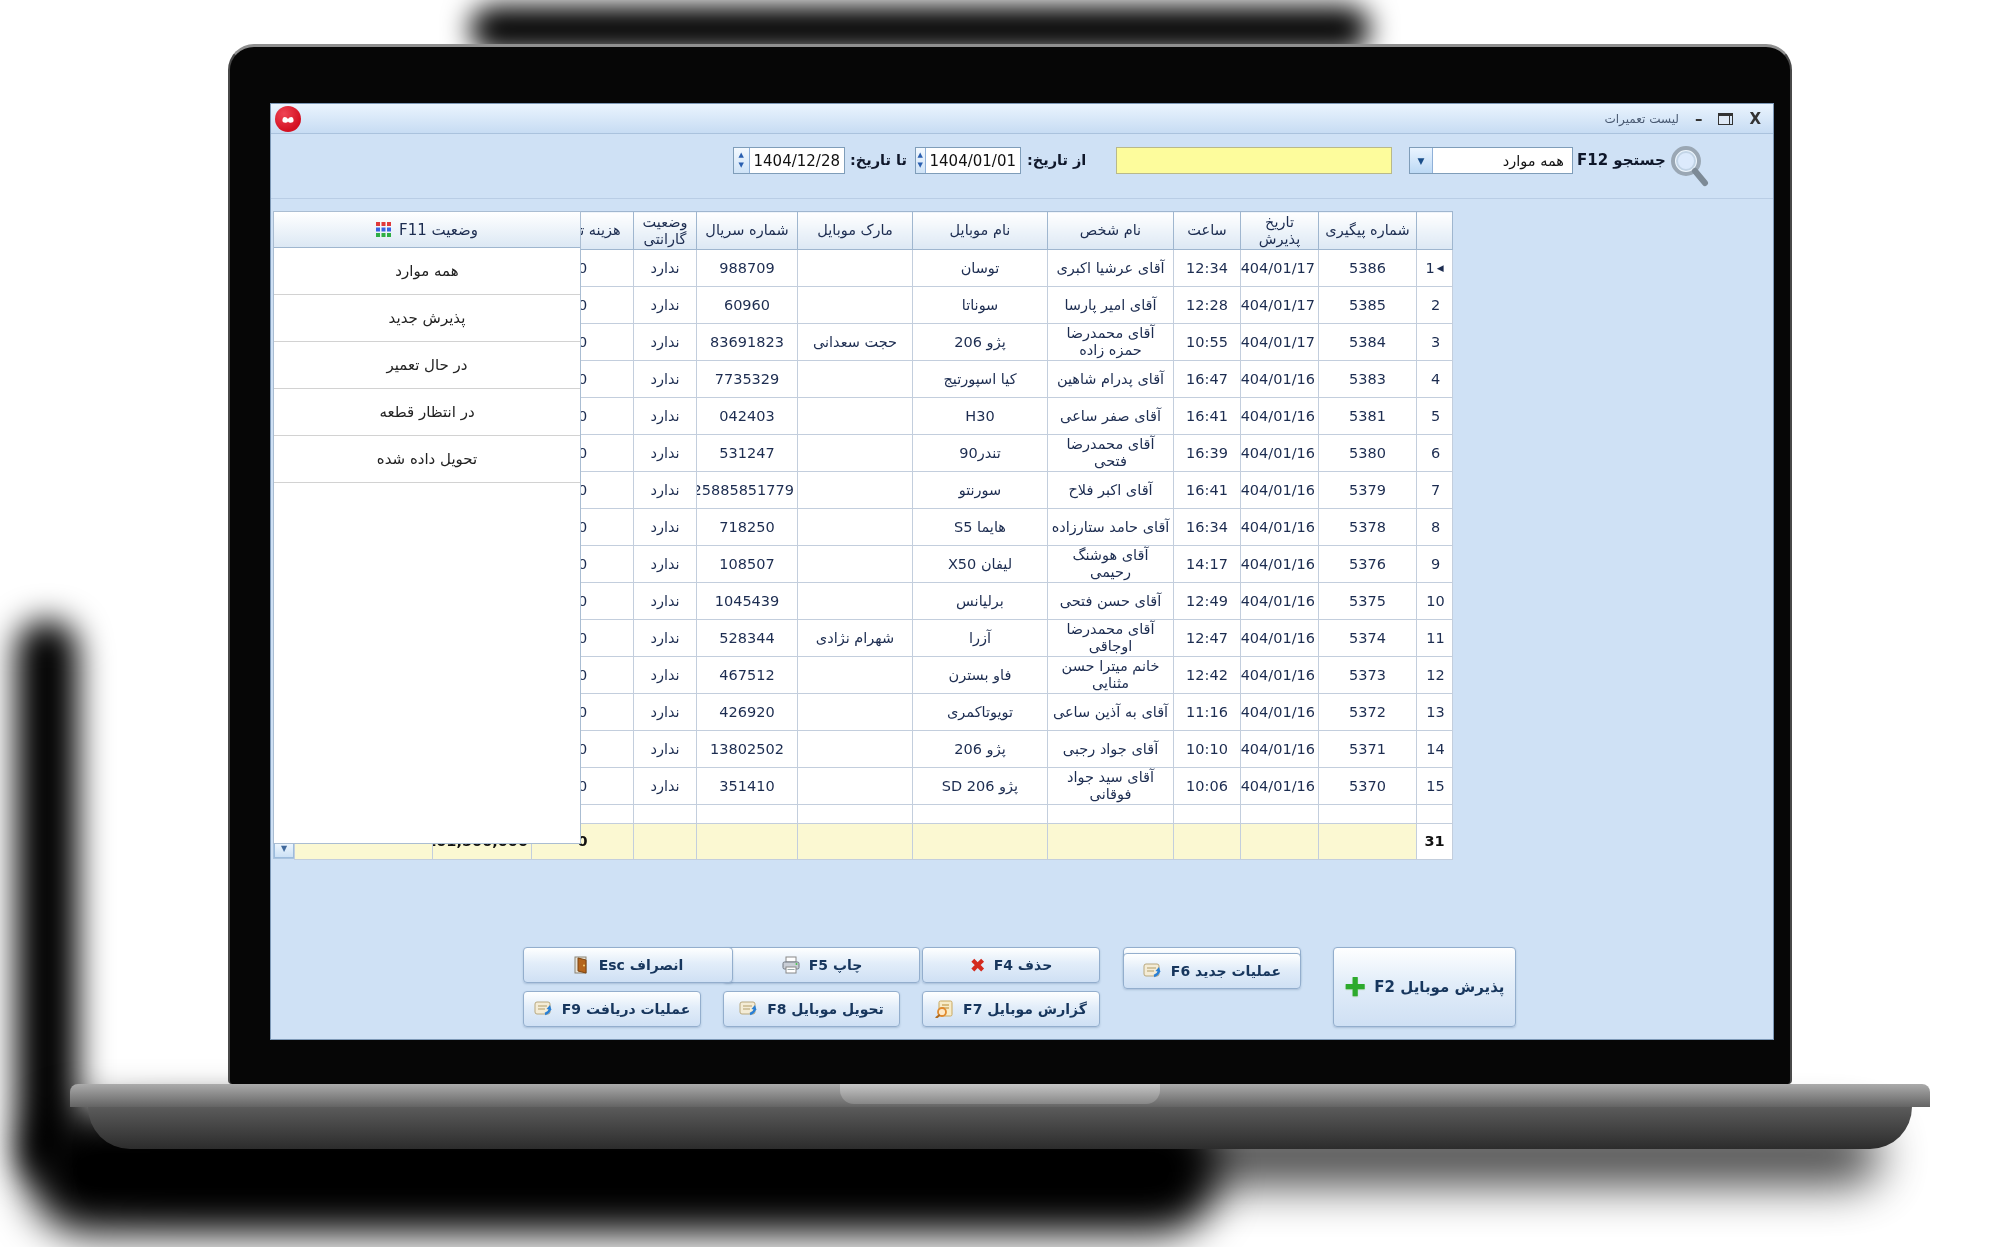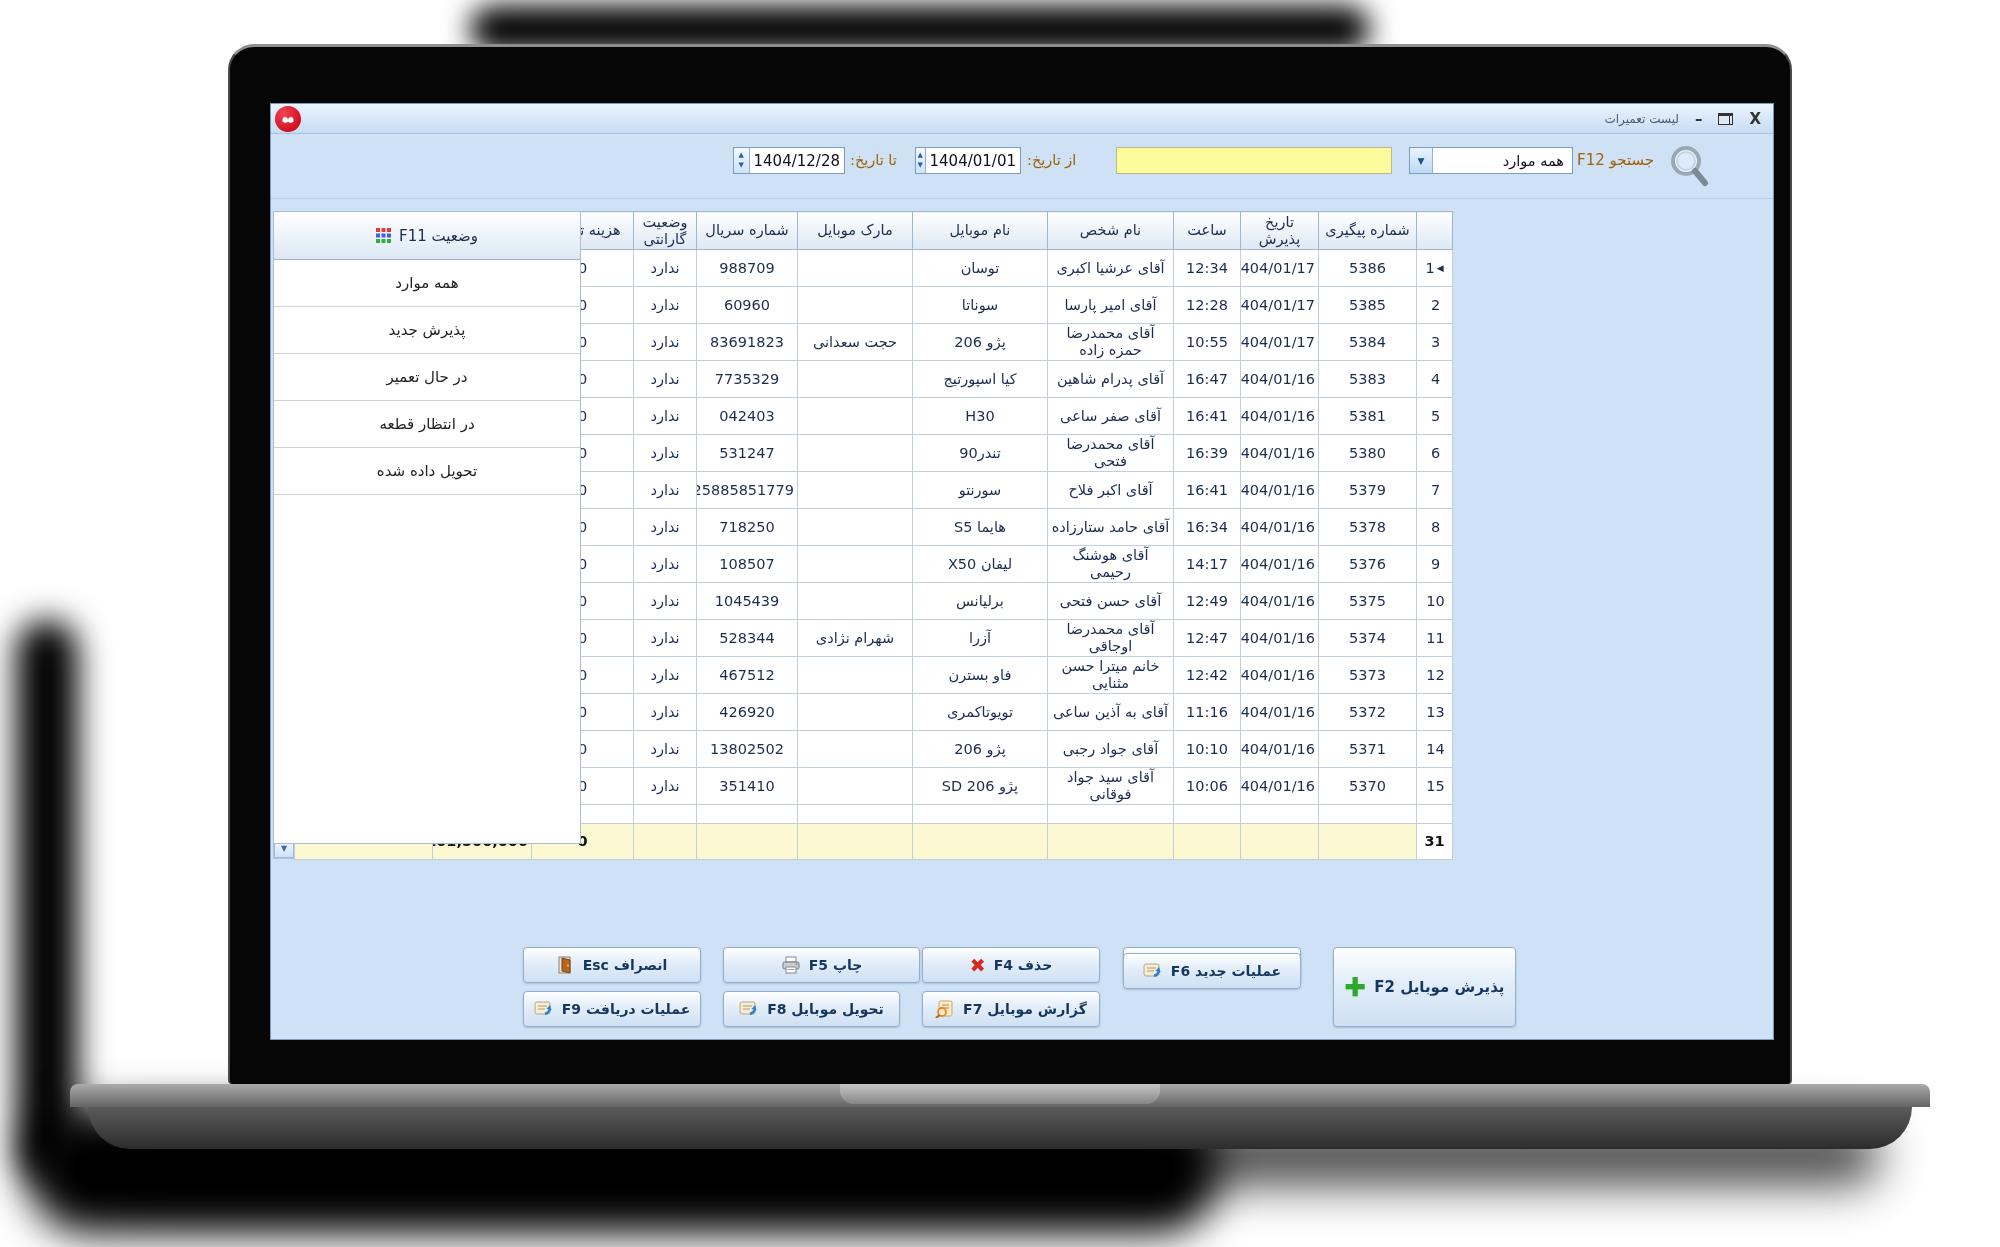--- a/index.html
+++ b/index.html
@@ -44,21 +44,21 @@
   .t-controls{position:absolute;right:12px;top:0;height:30px;display:flex;direction:ltr;
         align-items:center;gap:16px;color:#44546a}
   .t-title{font-size:12px;color:#4a5a72}
   .wbtn{font-size:15px;font-weight:bold;color:#333;cursor:default;line-height:1}
   .maxi{width:15px;height:12px;position:relative;display:inline-block}
   .maxi::before{content:"";position:absolute;right:0;top:0;width:10px;height:8px;border:1.5px solid #333;border-top-width:3px}
   .maxi::after{content:"";position:absolute;left:0;bottom:0;width:10px;height:8px;border:1.5px solid #333;border-top-width:3px;background:#dfe9f5}
 
   .toolbar{position:absolute;left:0;top:30px;right:0;height:65px;background:var(--toolbar-bg);
            border-bottom:1px solid #b9cde5}
-  .lbl{font-size:14.5px;font-weight:normal;color:#a16207;white-space:nowrap}
+  .lbl{font-size:14.5px;font-weight:bold;color:#0f172a;white-space:nowrap}
   .field{background:#fff;border:1px solid #7f9db9;display:flex;direction:ltr;align-items:stretch;height:27px}
   .spin{width:20px;background:linear-gradient(#f3f9ff,#cfe3f7);border-right:1px solid #8fb0d8;
         display:flex;flex-direction:column;align-items:center;justify-content:space-evenly;
         font-size:7px;color:#2a5fb0;line-height:1}
   .dval{flex:1;display:flex;align-items:center;justify-content:center;font-size:15px;color:#111;padding:0 4px;white-space:nowrap}
   .search-input{background:var(--search-input-bg);border:1px solid #b9b98a;height:27px}
   .combo{background:#fff;border:1px solid #7f9db9;height:27px;display:flex;direction:ltr;align-items:stretch}
   .combo-btn{width:23px;background:linear-gradient(#eaf4ff,#bcd9f5);border-right:1px solid #8fb0d8;
         display:flex;align-items:center;justify-content:center;font-size:9px;color:#1a4e8a}
   .combo-val{flex:1;display:flex;align-items:center;justify-content:flex-end;padding:0 8px;font-size:14.5px;color:#111;white-space:nowrap}
@@ -79,21 +79,21 @@
         font-size:14.5px;color:#1c2c50;line-height:1.15;padding:0 3px;overflow:hidden;white-space:normal}
   td.c-num{background:var(--rownum-bg);color:#2a3f5f;font-size:14px;white-space:nowrap}
   td.c-serial,td.c-date,td.c-time,td.c-track,td.c-money{white-space:nowrap}
   tr.empty-row td{height:19px}
   tr.sum-row td{background:var(--summary-bg);font-weight:bold;color:#111;height:36px}
   tr.sum-row td.c-num{background:#fff}
   .marker{font-size:9px;vertical-align:middle;padding-left:2px}
 
   
   .sidebar{position:absolute;left:2px;top:107px;width:308px;height:633px;background:#fff;border:1px solid #aabdd2}
-  .side-header{height:48px;background:linear-gradient(var(--header-grad-top),var(--header-grad-bottom));
+  .side-header{height:36px;background:linear-gradient(var(--header-grad-top),var(--header-grad-bottom));
         border-bottom:1px solid #9fb6cf;display:flex;align-items:center;justify-content:center;gap:8px;
         font-size:15px;color:#1c2c50}
   .side-item{height:47px;border-bottom:1px solid #d2d2d2;display:flex;align-items:center;justify-content:center;
         font-size:15px;color:#222;cursor:default}
   .side-item.selected{background:var(--selected-sidebar)}
   .gridicon{display:inline-block;line-height:0}
 
   
   .btn{position:absolute;height:36px;border:1px solid #93aecd;border-radius:4px;
        background:linear-gradient(#feffff,#e2edf9 45%,#cfe0f4);
@@ -577,21 +577,21 @@
         <svg width="20" height="16" viewBox="0 0 20 16">
             <rect x="1" y="1" width="15" height="12" rx="2" fill="#f4ecd6" stroke="#b8a87e"></rect>
             <line x1="4" y1="5" x2="13" y2="5" stroke="#c8b88e" stroke-width="1.5"></line>
             <line x1="4" y1="8" x2="11" y2="8" stroke="#c8b88e" stroke-width="1.5"></line>
             <path d="M11 13 q4 -1 5 -5" fill="none" stroke="#2a7fd4" stroke-width="2.4"></path>
             <path d="M16 4 l1.5 5 -5 -1z" fill="#2a7fd4"></path>
           </svg>
       </span>
     </button>
 
-    <button class="btn" style="left:252px;top:843px;width:178px">
+    <button class="btn" style="left:252px;top:843px;width:210px">
       <span>انصراف Esc</span>
       <span class="bicon">
         <svg width="18" height="18" viewBox="0 0 18 18">
             <rect x="2" y="1" width="11" height="16" fill="#e8e4da" stroke="#8a8374"></rect>
             <path d="M5 2 L13 4 L13 17 L5 15 Z" fill="#b5651d" stroke="#7d4512"></path>
             <circle cx="11" cy="9.5" r="1" fill="#f6d37a"></circle>
           </svg>
       </span>
     </button>
     <button class="btn" style="left:252px;top:887px;width:178px">

